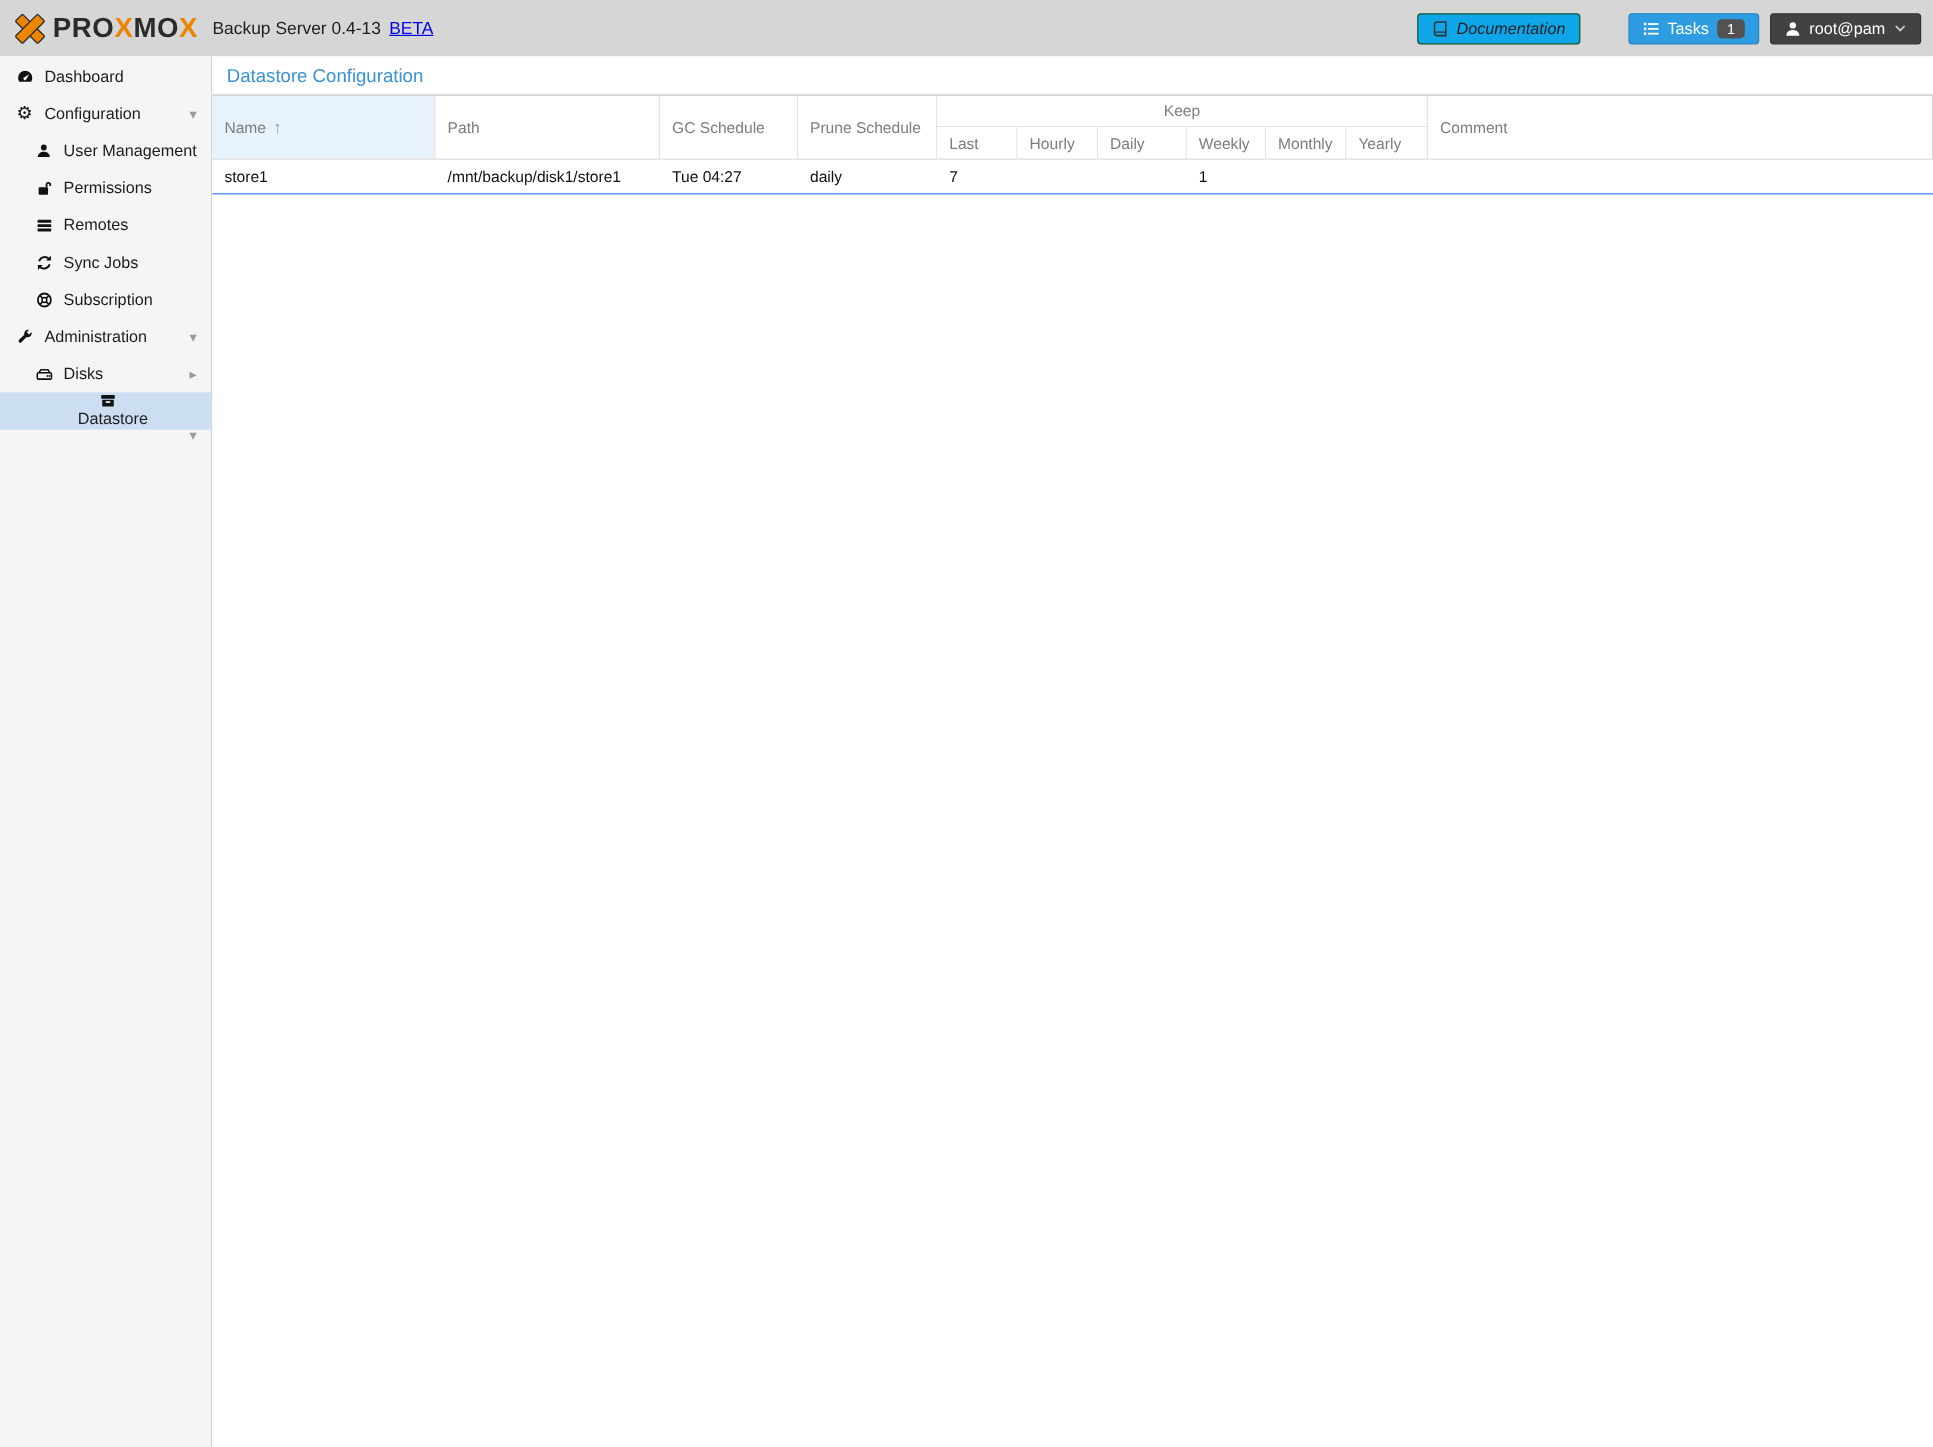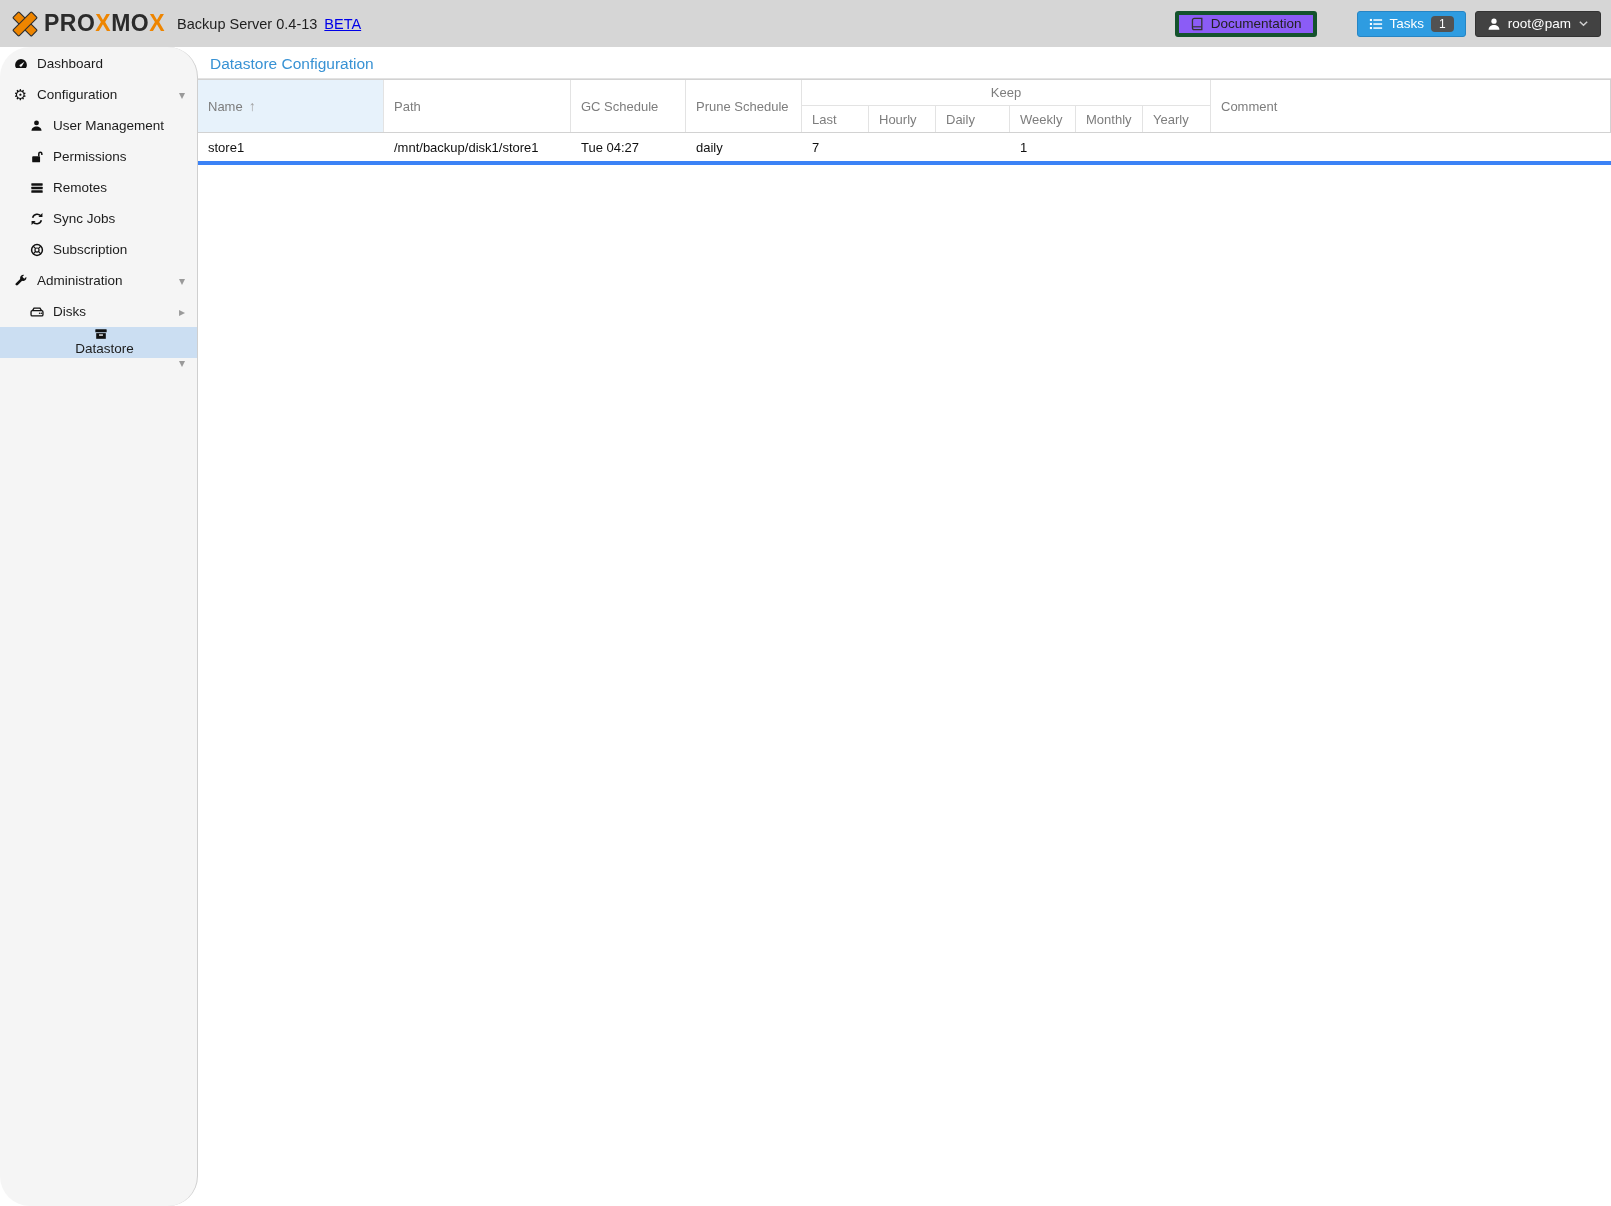--- a/index.html
+++ b/index.html
@@ -9,28 +9,28 @@
   
   .topbar { height:47px; background:#d6d6d6; display:flex; align-items:center; padding:0 10px;justify-content:center; }
   .logo { display:flex; align-items:center; gap:4px; margin-right:12px; }
   .logo-word { font-size:23px; font-weight:bold; letter-spacing:.5px; color:#2b2b2b; line-height:1; }
   .logo-word .orange { color:#ee8500; }
   .product-name { font-size:14.5px; color:#1e1e1e; margin-right:7px; }
   .beta-link { font-size:14.5px; color:#0000e8; text-decoration:underline; cursor:pointer; }
   .topbar-spacer { flex:1; }
   .tb-btn { height:26px; display:inline-flex; align-items:center; gap:7px; padding:0 11px;
     border-radius:3px; font-size:13.5px; cursor:pointer; margin-left:9px; }
-  .btn-doc { background:#8b5cf6; border:4px solid #14532d; color:#222; }
+  .btn-doc { background:#0ea5e9; border:1px solid #14532d; color:#222;font-style:italic; }
   .btn-tasks { background:#2e9ce1; border:1px solid #2685c4; color:#fff;margin-left:40px; }
   .task-badge { background:#525252; color:#fff; border-radius:4px; font-size:12px; padding:2px 8px; line-height:1; }
   .btn-user { background:#424242; border:1px solid #333; color:#fff; }
 
   
   .layout { display:flex; height:1159px; }
-  .sidebar { width:198px; background:#f5f5f5; border-right:1px solid #cfcfcf; padding-top:1px; flex:none;border-radius:30px; }
+  .sidebar { width:177px; background:#f5f5f5; border-right:1px solid #cfcfcf; padding-top:1px; flex:none; }
   .side-item { height:31px; display:flex; align-items:center; font-size:13.5px; color:#1c1c1c; cursor:pointer; }
   .side-item .ic { width:17px; display:inline-flex; justify-content:center; margin-right:8px; flex:none; }
   .lvl1 { padding-left:12px; }
   .lvl2 { padding-left:28px; }
   .side-item.selected { background:#cbdef2;flex-direction:column; }
   .expander { margin-left:auto; margin-right:12px; color:#9a9a9a; font-size:12px; }
   .glyph-ic { font-size:15px; line-height:1; color:#111; }
 
   
   .main { flex:1; display:flex; flex-direction:column; background:#fff; min-width:0; }
@@ -46,21 +46,21 @@
   
   .grid-cols { display:grid; grid-template-columns:186px 187px 115px 116px 67px 67px 74px 66px 67px 68px 1fr; }
   .ghead { border-top:1px solid #d2d2d2; border-bottom:1px solid #d2d2d2; grid-auto-rows:26px; }
   .hcell { display:flex; align-items:center; padding-left:10px; font-size:13px; color:#7d7d7d;
     border-right:1px solid #e3e3e3; background:#fff; cursor:pointer; overflow:hidden; white-space:nowrap; }
   .span2 { grid-row:1 / 3; }
   .hcell.sorted { background:#e7f2fb; }
   .sort-arrow { margin-left:6px; color:#9f9f9f; font-size:14px; }
   .keep-group { grid-column:5 / 11; grid-row:1; justify-content:center; padding-left:0; border-bottom:1px solid #e3e3e3; }
   .comment-col { border-right:1px solid #d2d2d2; }
-  .grow { grid-auto-rows:28px; border-bottom:4px solid #3b82f6; }
+  .grow { grid-auto-rows:28px; border-bottom:1px solid #3b82f6; }
   .gcell { display:flex; align-items:center; padding-left:10px; font-size:13px; color:#111;
     overflow:hidden; white-space:nowrap; }
 
   svg.i { display:block; }
 </style>
 </head>
 <body>
 
 <div class="topbar">
   <div class="logo">

